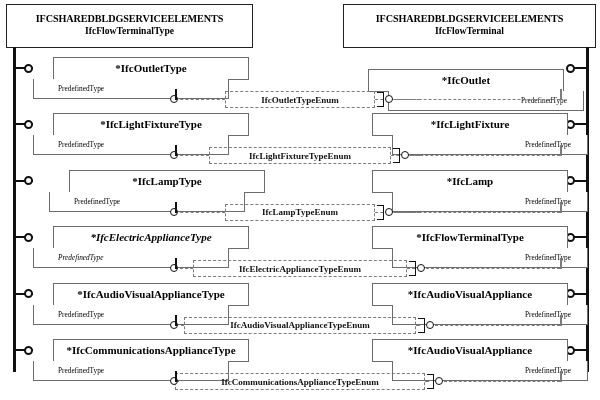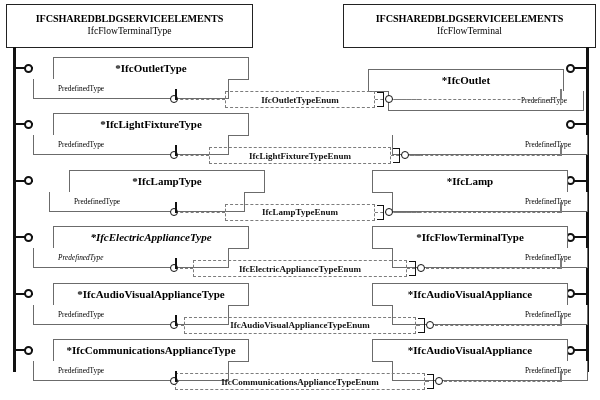--- a/index.html
+++ b/index.html
@@ -27,21 +27,21 @@
     padding-top:8px;
   }
   .pkg .pkg-top{
     font-weight:bold;
     font-size:10.2px;
     letter-spacing:-0.1px;
     line-height:12px;
     white-space:nowrap;
   }
   .pkg .pkg-sub{
-    font-weight:normal;
+    font-weight:bold;
     font-size:9.6px;
     line-height:12px;
     white-space:nowrap;
   }
   #pkg-left{left:6px;top:4px;width:247px;height:44px;}
   #pkg-right{left:343px;top:4px;width:253px;height:44px;}
 
   
   .trunk{
     position:absolute;
@@ -183,20 +183,21 @@
       <div style="position: absolute; left: 560px; top: 89px; width: 1.5px; height: 11px; background: rgb(124, 124, 124);"></div>
       <div class="spur" style="left: 14px; top: 123.4px; width: 19px;"></div>
       <div class="conn-circle" style="left: 24px; top: 119.9px;"></div>
       <div class="entity left" style="left: 33px; top: 113.4px; width: 216px; height: 43px;">
         <div class="ent-title">*IfcLightFixtureType</div>
         <div class="ent-attr">PredefinedType</div>
       </div>
       <div class="spur" style="left: 568px; top: 123.4px; width: 20px;"></div>
       <div class="conn-circle" style="left: 566px; top: 119.9px;"></div>
       <div class="entity right" style="left: 372px; top: 113.4px; width: 216px; height: 43px;">
+        <div class="ent-title">*IfcLightFixture</div>
         <div class="ent-attr">PredefinedType</div>
       </div>
       <div class="enum" style="left: 208.7px; top: 147.4px; width: 182.6px; height: 17px;">IfcLightFixtureTypeEnum</div>
       <div class="dash-line" style="left: 175px; top: 155.4px; width: 33.7px;"></div>
       <div class="opt-circle" style="left: 170px; top: 151.4px;"></div>
       <div style="position: absolute; left: 175px; top: 145.4px; width: 1.5px; height: 11px; background: rgb(17, 17, 17);"></div>
       <div class="dash-line" style="left: 391.3px; top: 155.4px; width: 28.7px;"></div>
       <div class="bracket" style="left: 393.3px; top: 148.4px;"></div>
       <div class="opt-circle" style="left: 401.3px; top: 151.4px;"></div>
       <div class="dash-line" style="left: 410.3px; top: 155.4px; width: 149.7px;"></div>

